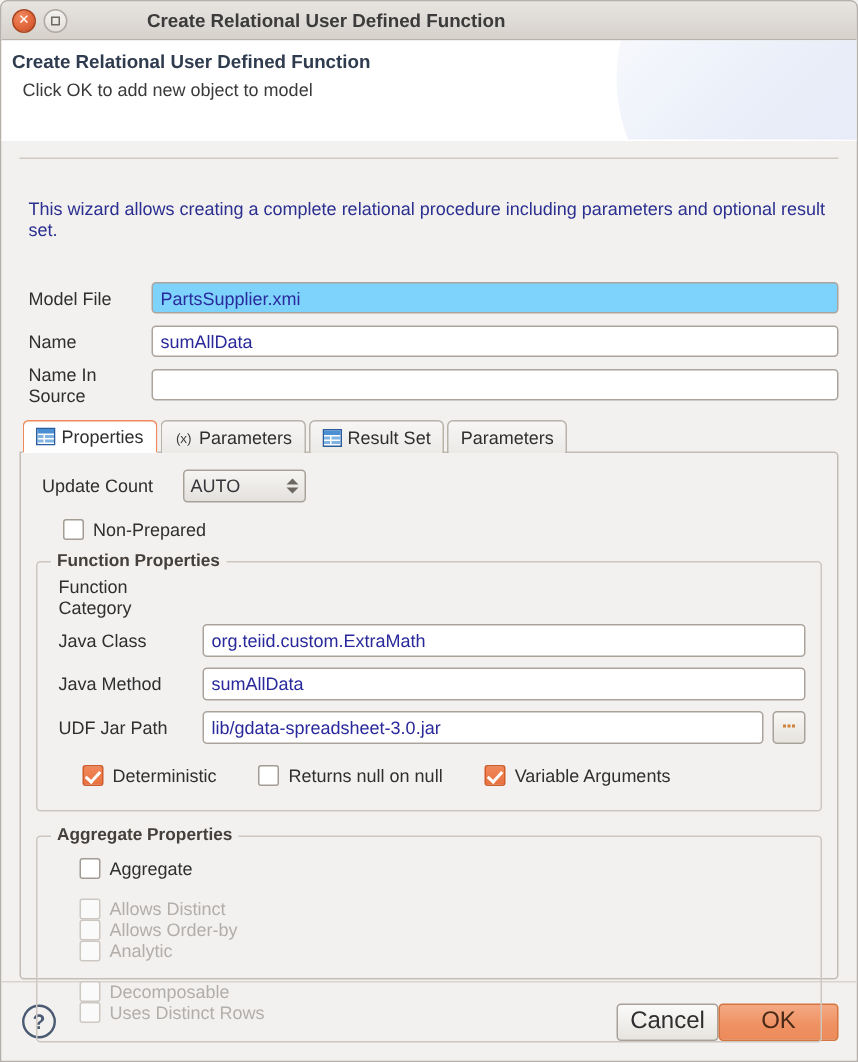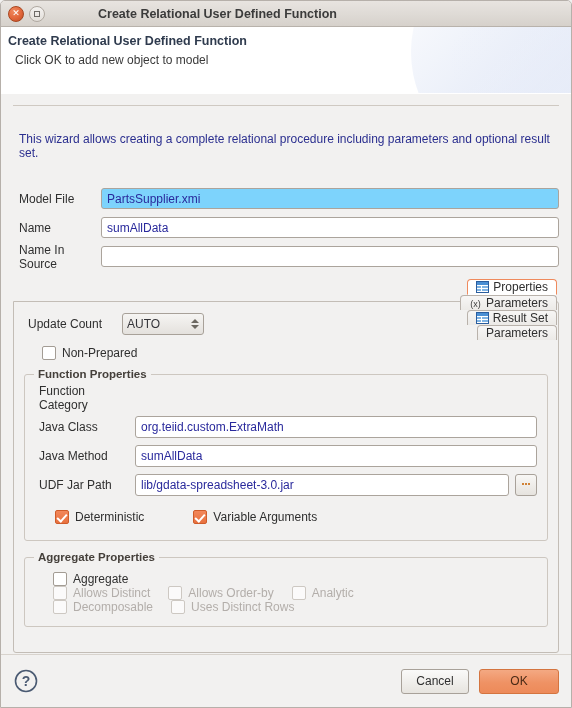--- a/index.html
+++ b/index.html
@@ -166,21 +166,20 @@
 
   
   .tabbar {
     display: flex;
     align-items: flex-end;
     margin-top: 12px;
     padding-left: 2px;
     height: 23px;
     position: relative;
     z-index: 3;
-    flex-direction: column;
   }
   .tab {
     height: 22px;
     display: flex;
     align-items: center;
     gap: 4px;
     padding: 0 8px;
     font-size: 12px;
     color: #2f2f2f;
     background: linear-gradient(to bottom, #f7f6f5, #eceae7);
@@ -305,44 +304,45 @@
     margin: 14px 0 4px 20px;
     text-align: right;
   }
   .flag-row .gap { width: 14px; }
 
   .agg-group { margin-top: 16px; padding: 14px 10px 12px 10px; }
   .agg-main { padding-left: 18px; }
   .agg-line {
     display: flex;
     align-items: flex-start;
+    margin-top: 13px;
     padding-left: 18px;
+    flex-direction: column;
   }
   .agg-line .cb-row { margin-right: 18px; }
 
   
   .footer {
     flex: 0 0 53px;
     border-top: 1px solid #d8d3cd;
     background: #f2f1f0;
     display: flex;
     align-items: center;
     padding: 0 12px;
   }
   .help-ico { width: 26px; height: 26px; }
   .footer-spacer { flex: 1 1 auto; }
   .dlg-btn {
     width: 68px; height: 25px;
     border: 1px solid #a8a199;
     border-radius: 3px;
     background: linear-gradient(to bottom, #fafaf9 0%, #e7e4df 100%);
     font-family: "Liberation Sans", sans-serif;
-    font-size: 12px;
+    font-size: 16px;
     color: #2f2f2f;
-    margin-left: 10px;
     cursor: pointer;
   }
   .dlg-btn.primary {
     width: 80px;
     background: linear-gradient(to bottom, #f4a983 0%, #ef9264 55%, #ed8a59 100%);
     border-color: #d4743f;
     color: #4a2a16;
   }
 </style>
 </head>
@@ -475,20 +475,24 @@
               <i></i>
           </div>
         </div>
 
         <div class="flag-row">
           <span class="cb-row">
             <span class="cbx checked"></span>
             <span class="cb-lbl">Deterministic</span>
           </span>
           <span class="gap"></span>
+          <span class="cb-row">
+            <span class="cbx"></span>
+            <span class="cb-lbl">Returns null on null</span>
+          </span>
           <span class="gap"></span>
           <span class="cb-row">
             <span class="cbx checked"></span>
             <span class="cb-lbl">Variable Arguments</span>
           </span>
         </div>
       </div>
 
       <div class="group agg-group">
         <div class="g-title">Aggregate Properties</div>

